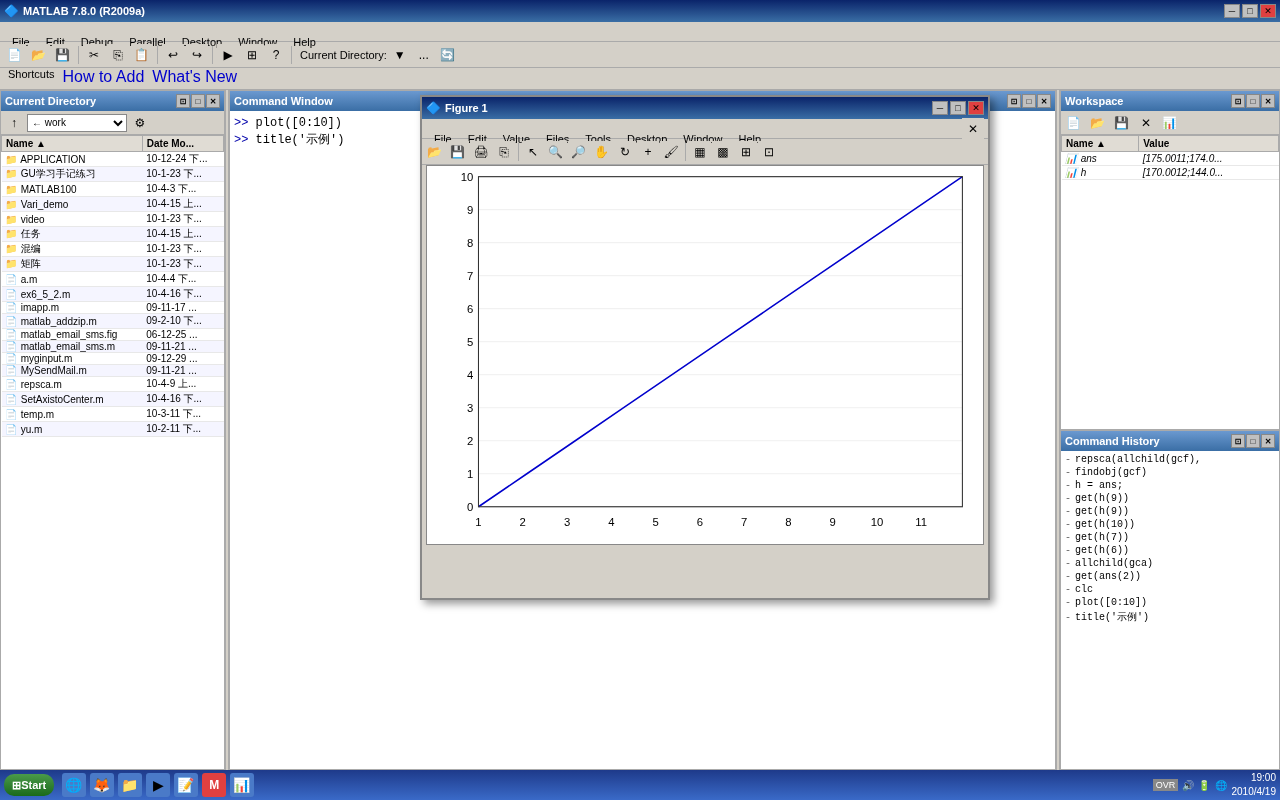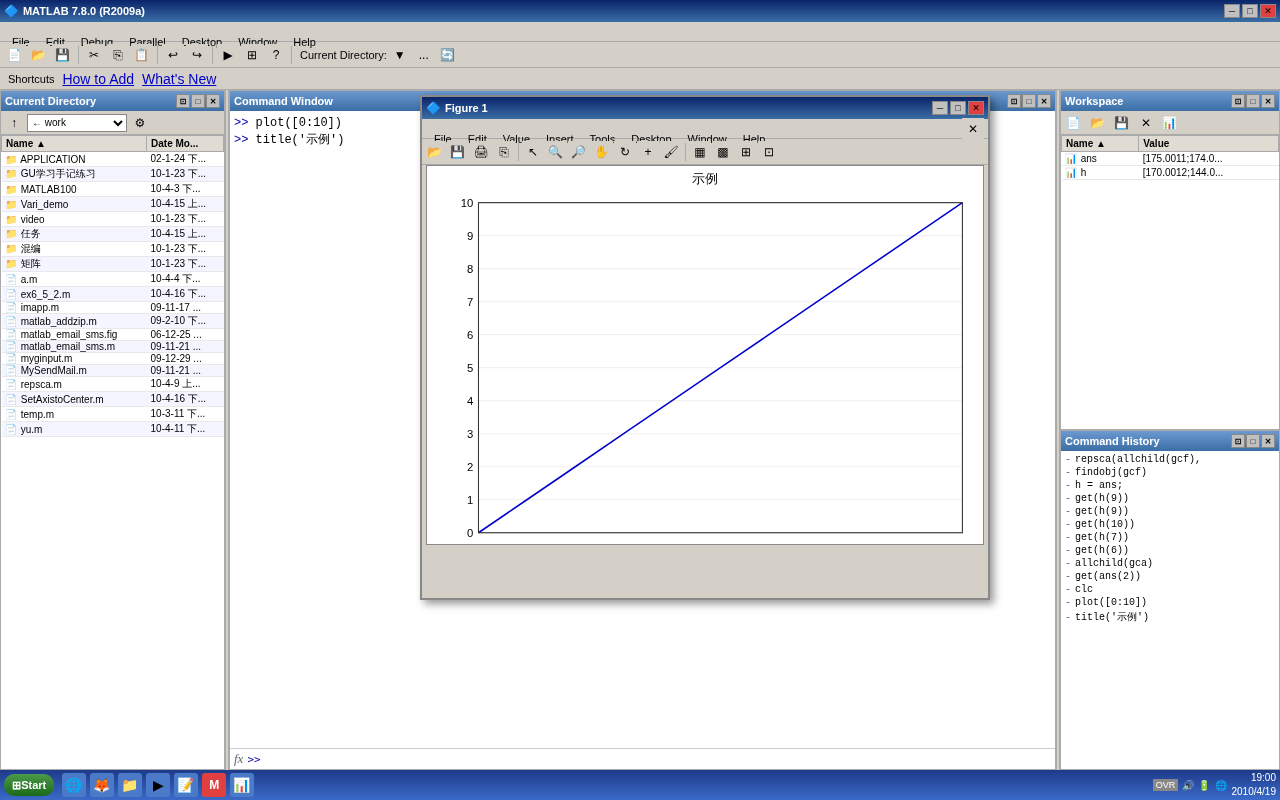--- a/index.html
+++ b/index.html
@@ -20,22 +20,22 @@
     .toolbar { background: #d4d0c8; height: 26px; display: flex; align-items: center; padding: 0 4px; gap: 2px; border-bottom: 1px solid #aaa; }
     .toolbar-btn { width: 22px; height: 22px; background: #d4d0c8; border: 1px solid #d4d0c8; display: flex; align-items: center; justify-content: center; cursor: pointer; font-size: 12px; }
     .toolbar-sep { width: 1px; height: 18px; background: #aaa; margin: 0 2px; }
     .dir-label { font-size: 11px; margin-left: 4px; }
     .dir-input { width: 400px; height: 20px; border: 1px inset #888; background: white; font-size: 11px; padding: 0 2px; }
 
     
     .main-area { display: flex; height: calc(800px - 22px - 20px - 26px - 30px); }
 
     
-    .shortcuts-bar { background: #d4d0c8; height: 22px; display: flex; align-items: center; padding: 0 8px; gap: 8px; border-bottom: 1px solid #aaa; font-size: 11px; }
-    .shortcut-link { color: #0000cc; text-decoration: underline; cursor: pointer; font-size: 14px; }
+    .shortcuts-bar { background: #d4d0c8; height: 22px; display: flex; padding: 0 8px; gap: 8px; border-bottom: 1px solid #aaa; font-size: 11px; }
+    .shortcut-link { color: #0000cc; cursor: pointer; font-size: 16px; }
 
     
     .panel { background: #f5f5f0; border: 1px solid #aaa; display: flex; flex-direction: column; }
     .panel-header { background: linear-gradient(to bottom, #6b99d0, #3a6ea5); color: white; height: 20px; display: flex; align-items: center; padding: 0 4px; font-size: 11px; font-weight: bold; justify-content: space-between; }
     .panel-header-btns { display: flex; gap: 1px; }
     .panel-header-btn { width: 14px; height: 14px; background: #c0c0c0; border: 1px solid #888; font-size: 8px; display: flex; align-items: center; justify-content: center; cursor: pointer; color: #000; }
 
     
     .left-panel { width: 225px; min-width: 225px; display: flex; flex-direction: column; }
     .dir-toolbar { background: #d4d0c8; height: 24px; display: flex; align-items: center; padding: 0 2px; gap: 2px; border-bottom: 1px solid #aaa; }
@@ -52,21 +52,21 @@
     .cmd-line { margin: 1px 0; }
     .cmd-input-area { display: flex; align-items: center; border-top: 1px solid #ccc; background: white; padding: 2px 4px; }
     .cmd-fx { font-style: italic; color: #666; margin-right: 4px; font-family: serif; font-size: 13px; }
 
     
     .right-panel { width: 220px; min-width: 220px; display: flex; flex-direction: column; }
     .workspace-toolbar { background: #d4d0c8; height: 24px; display: flex; align-items: center; padding: 0 2px; gap: 2px; border-bottom: 1px solid #aaa; }
     .ws-table { flex: 1; overflow-y: auto; background: white; }
     .ws-table table { width: 100%; border-collapse: collapse; }
     .ws-table th { background: #e0dcd4; border: 1px solid #aaa; padding: 2px 4px; font-size: 10px; text-align: left; }
-    .ws-table td { border-bottom: 1px solid #e8e8e8; padding: 1px 4px; font-size: 10px; }
+    .ws-table td { border-bottom: 1px solid #e8e8e8; padding: 1px 4px; font-size: 10px; font-style: italic; }
     .history-content { flex: 1; overflow-y: auto; background: white; padding: 2px; font-family: 'Courier New', monospace; font-size: 10px; }
     .history-item { display: flex; align-items: center; gap: 4px; padding: 1px 2px; }
     .history-dash { color: #666; }
 
     
     .figure-window { position: absolute; top: 95px; left: 420px; width: 570px; height: 505px; background: #d4d0c8; border: 2px solid #888; box-shadow: 4px 4px 8px rgba(0,0,0,0.4); z-index: 100; }
     .figure-title-bar { background: linear-gradient(to bottom, #0a246a, #3a6ea5); color: white; height: 22px; display: flex; align-items: center; justify-content: space-between; padding: 0 4px; }
     .figure-title-left { display: flex; align-items: center; gap: 4px; font-size: 11px; font-weight: bold; }
     .figure-menu-bar { background: #d4d0c8; height: 20px; display: flex; align-items: center; padding: 0 4px; border-bottom: 1px solid #aaa; }
     .figure-toolbar { background: #d4d0c8; height: 26px; display: flex; align-items: center; padding: 0 2px; gap: 1px; border-bottom: 1px solid #aaa; }
@@ -163,21 +163,21 @@
       <table>
         <thead>
           <tr>
             <th>Name ▲</th>
             <th>Date Mo...</th>
           </tr>
         </thead>
         <tbody id="file-list-body">
         <tr>
               <td><span style="color:#f0c040">📁</span> APPLICATION</td>
-              <td>02-1-24 下...</td>
+              <td>10-12-24 下...</td>
             </tr>
             <tr>
               <td><span style="color:#f0c040">📁</span> GU学习手记练习</td>
               <td>10-1-23 下...</td>
             </tr>
             <tr>
               <td><span style="color:#f0c040">📁</span> MATLAB100</td>
               <td>10-4-3 下...</td>
             </tr>
             <tr>
@@ -239,21 +239,21 @@
             <tr>
               <td><span style="color:#888">📄</span> SetAxistoCenter.m</td>
               <td>10-4-16 下...</td>
             </tr>
             <tr>
               <td><span style="color:#888">📄</span> temp.m</td>
               <td>10-3-11 下...</td>
             </tr>
             <tr>
               <td><span style="color:#888">📄</span> yu.m</td>
-              <td>10-4-11 下...</td>
+              <td>10-2-11 下...</td>
             </tr>
           </tbody>
       </table>
     </div>
   </div>
 
   <div class="panel-splitter"></div>
 
   <div class="cmd-panel panel">
     <div class="panel-header">
@@ -261,24 +261,20 @@
       <div class="panel-header-btns">
         <div class="panel-header-btn">⊡</div>
         <div class="panel-header-btn">□</div>
         <div class="panel-header-btn">✕</div>
       </div>
     </div>
     <div class="cmd-content" id="cmd-content">
     <div class="cmd-line"><span style="color:#0000aa;">&gt;&gt;</span> <span>plot([0:10])</span></div>
         <div class="cmd-line"><span style="color:#0000aa;">&gt;&gt;</span> <span>title('示例')</span></div>
       </div>
-    <div class="cmd-input-area">
-      <span class="cmd-fx">fx</span>
-      <span style="font-family: monospace; color: #0000aa;">  &gt;&gt;</span>
-    </div>
   </div>
 
   <div class="panel-splitter"></div>
 
   <div style="width: 220px; min-width: 220px; display: flex; flex-direction: column;">
 
     <div class="right-panel panel" style="flex: 1; min-height: 0;">
       <div class="panel-header">
         <span>Workspace</span>
         <div class="panel-header-btns">
@@ -392,21 +388,21 @@
     <div style="display:flex; gap:2px;">
       <div class="title-btn">─</div>
       <div class="title-btn">□</div>
       <div class="title-btn close">✕</div>
     </div>
   </div>
   <div class="figure-menu-bar">
     <span class="menu-item">File</span>
     <span class="menu-item">Edit</span>
     <span class="menu-item">Value</span>
-    <span class="menu-item">Insert</span>
+    <span class="menu-item">Files</span>
     <span class="menu-item">Tools</span>
     <span class="menu-item">Desktop</span>
     <span class="menu-item">Window</span>
     <span class="menu-item">Help</span>
     <div style="margin-left:auto;" class="toolbar-btn">✕</div>
   </div>
   <div class="figure-toolbar">
     <div class="toolbar-btn">📂</div>
     <div class="toolbar-btn">💾</div>
     <div class="toolbar-btn">🖨</div>
@@ -421,21 +417,20 @@
     <div class="toolbar-btn">🖌</div>
     <div class="toolbar-sep"></div>
     <div class="toolbar-btn">▦</div>
     <div class="toolbar-btn">▩</div>
     <div class="toolbar-btn">⊞</div>
     <div class="toolbar-btn">⊡</div>
   </div>
 
   <div style="background:#d4d0c8; padding: 0 4px 4px 4px; flex:1;">
     <div class="plot-container">
-      <div class="plot-title">示例</div>
       <svg class="plot-svg" viewBox="0 0 540 355" preserveAspectRatio="none">
 
         <rect x="50" y="10" width="470" height="310" fill="white" stroke="#ccc"></rect>
 
         <line x1="50" y1="10" x2="520" y2="10" stroke="#e0e0e0" stroke-width="0.5"></line>
         <line x1="50" y1="41" x2="520" y2="41" stroke="#e0e0e0" stroke-width="0.5"></line>
         <line x1="50" y1="72" x2="520" y2="72" stroke="#e0e0e0" stroke-width="0.5"></line>
         <line x1="50" y1="103" x2="520" y2="103" stroke="#e0e0e0" stroke-width="0.5"></line>
         <line x1="50" y1="134" x2="520" y2="134" stroke="#e0e0e0" stroke-width="0.5"></line>
         <line x1="50" y1="165" x2="520" y2="165" stroke="#e0e0e0" stroke-width="0.5"></line>

